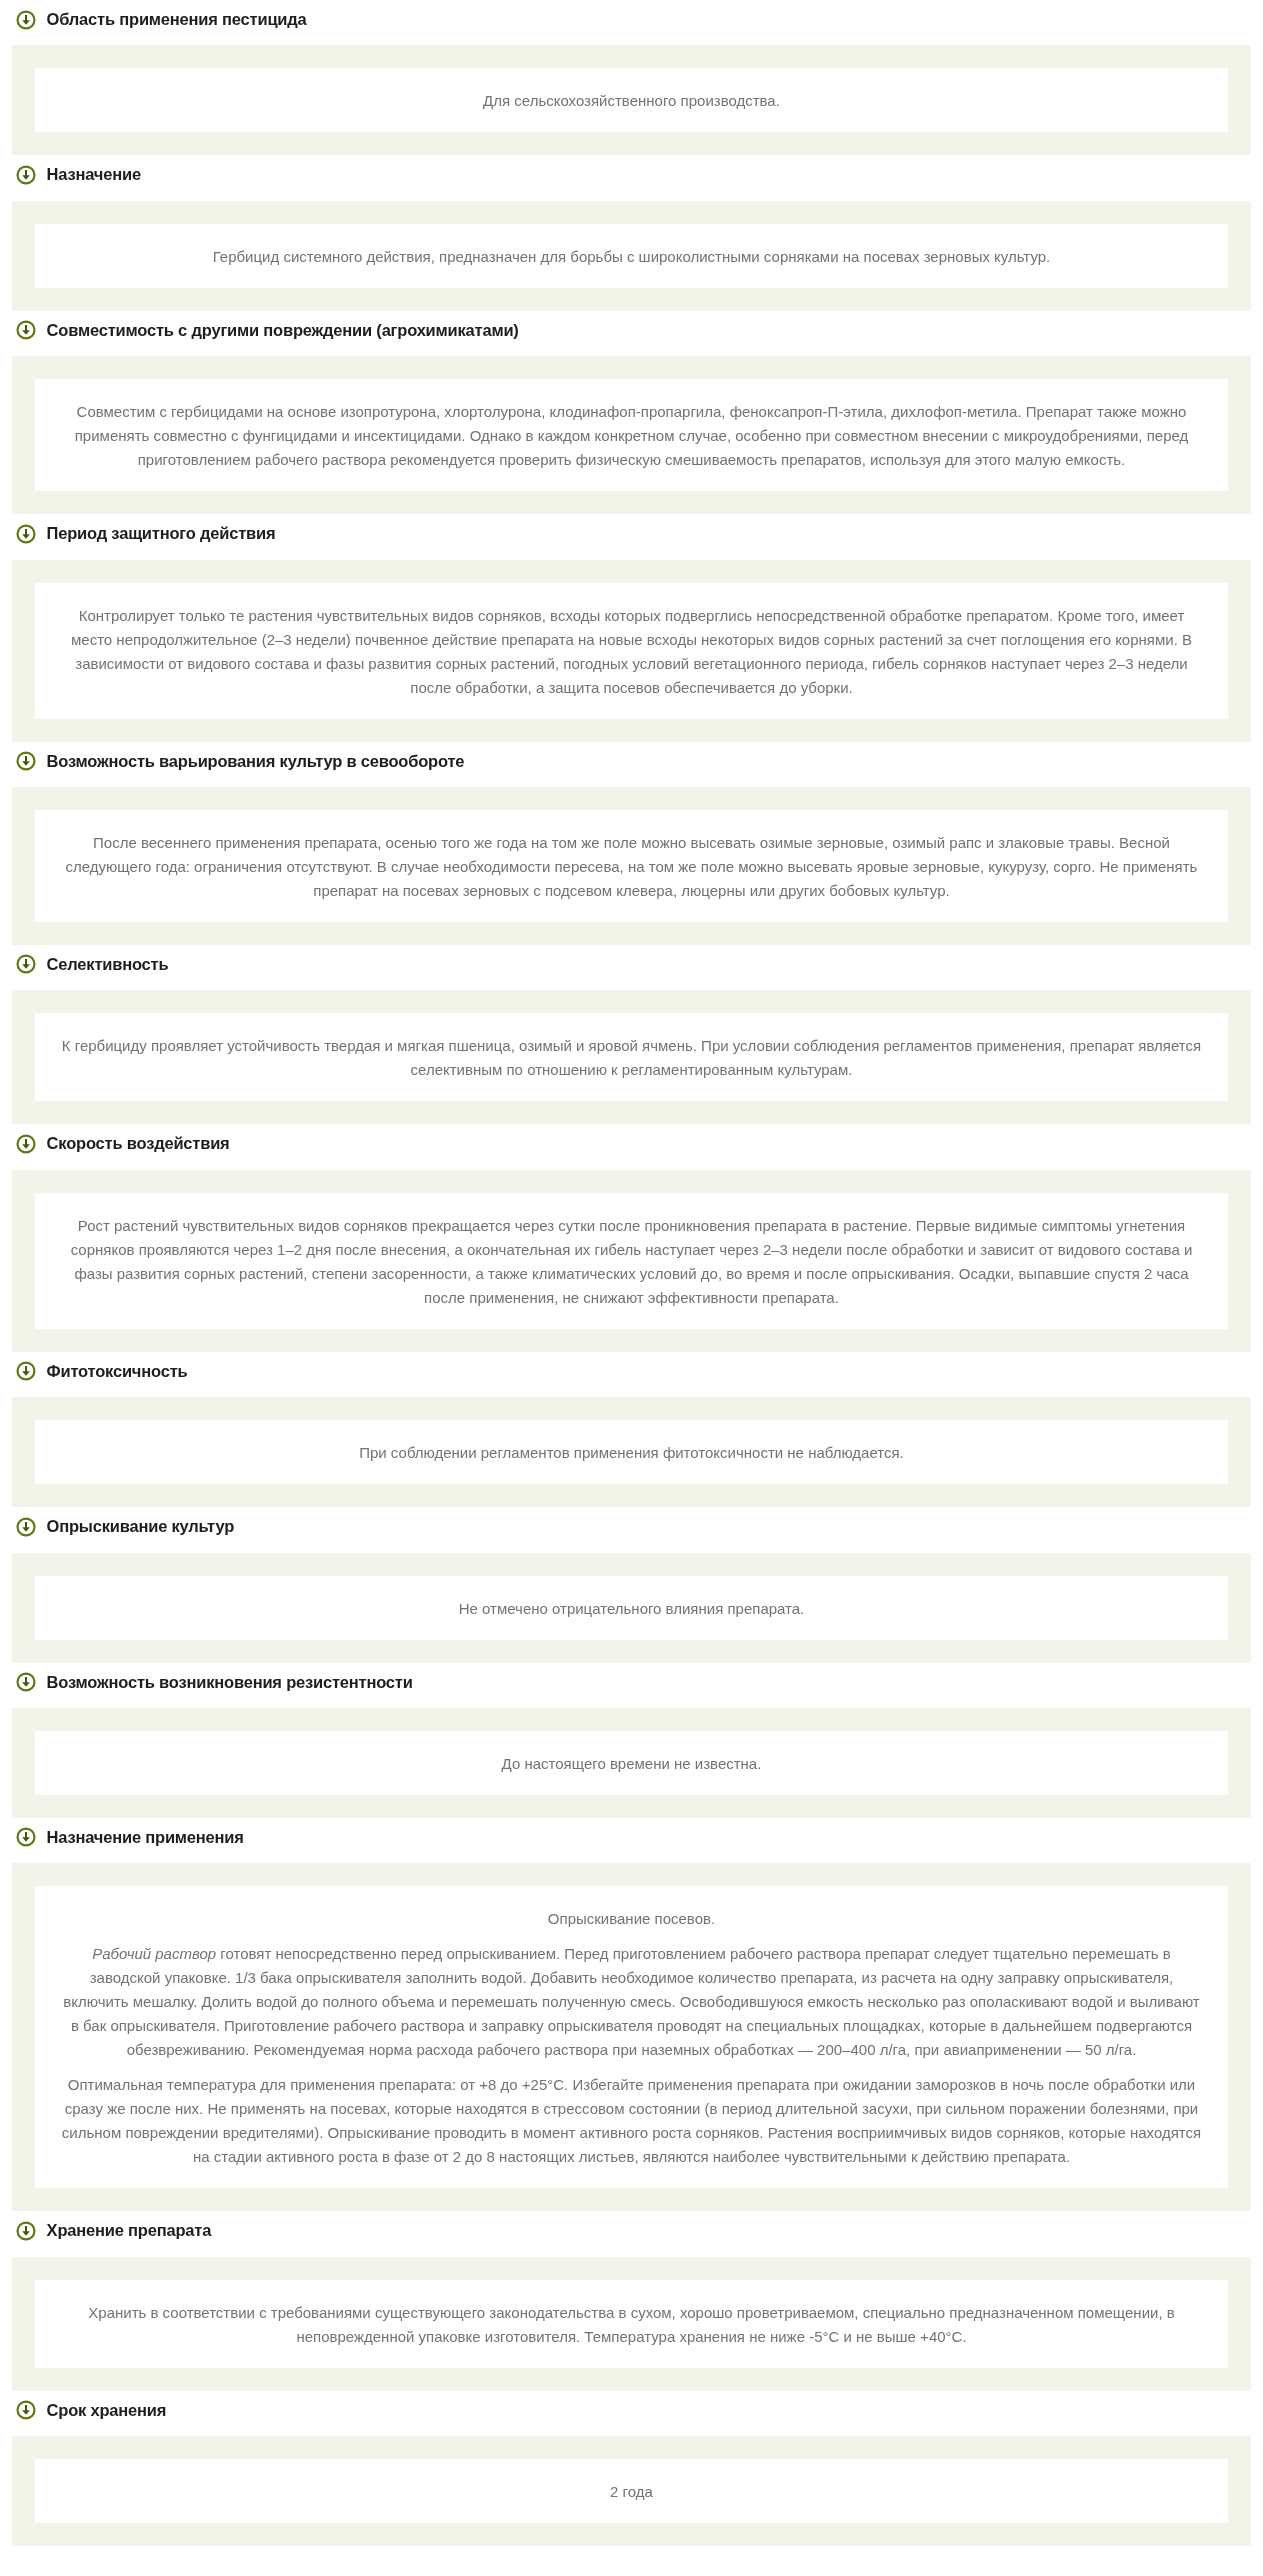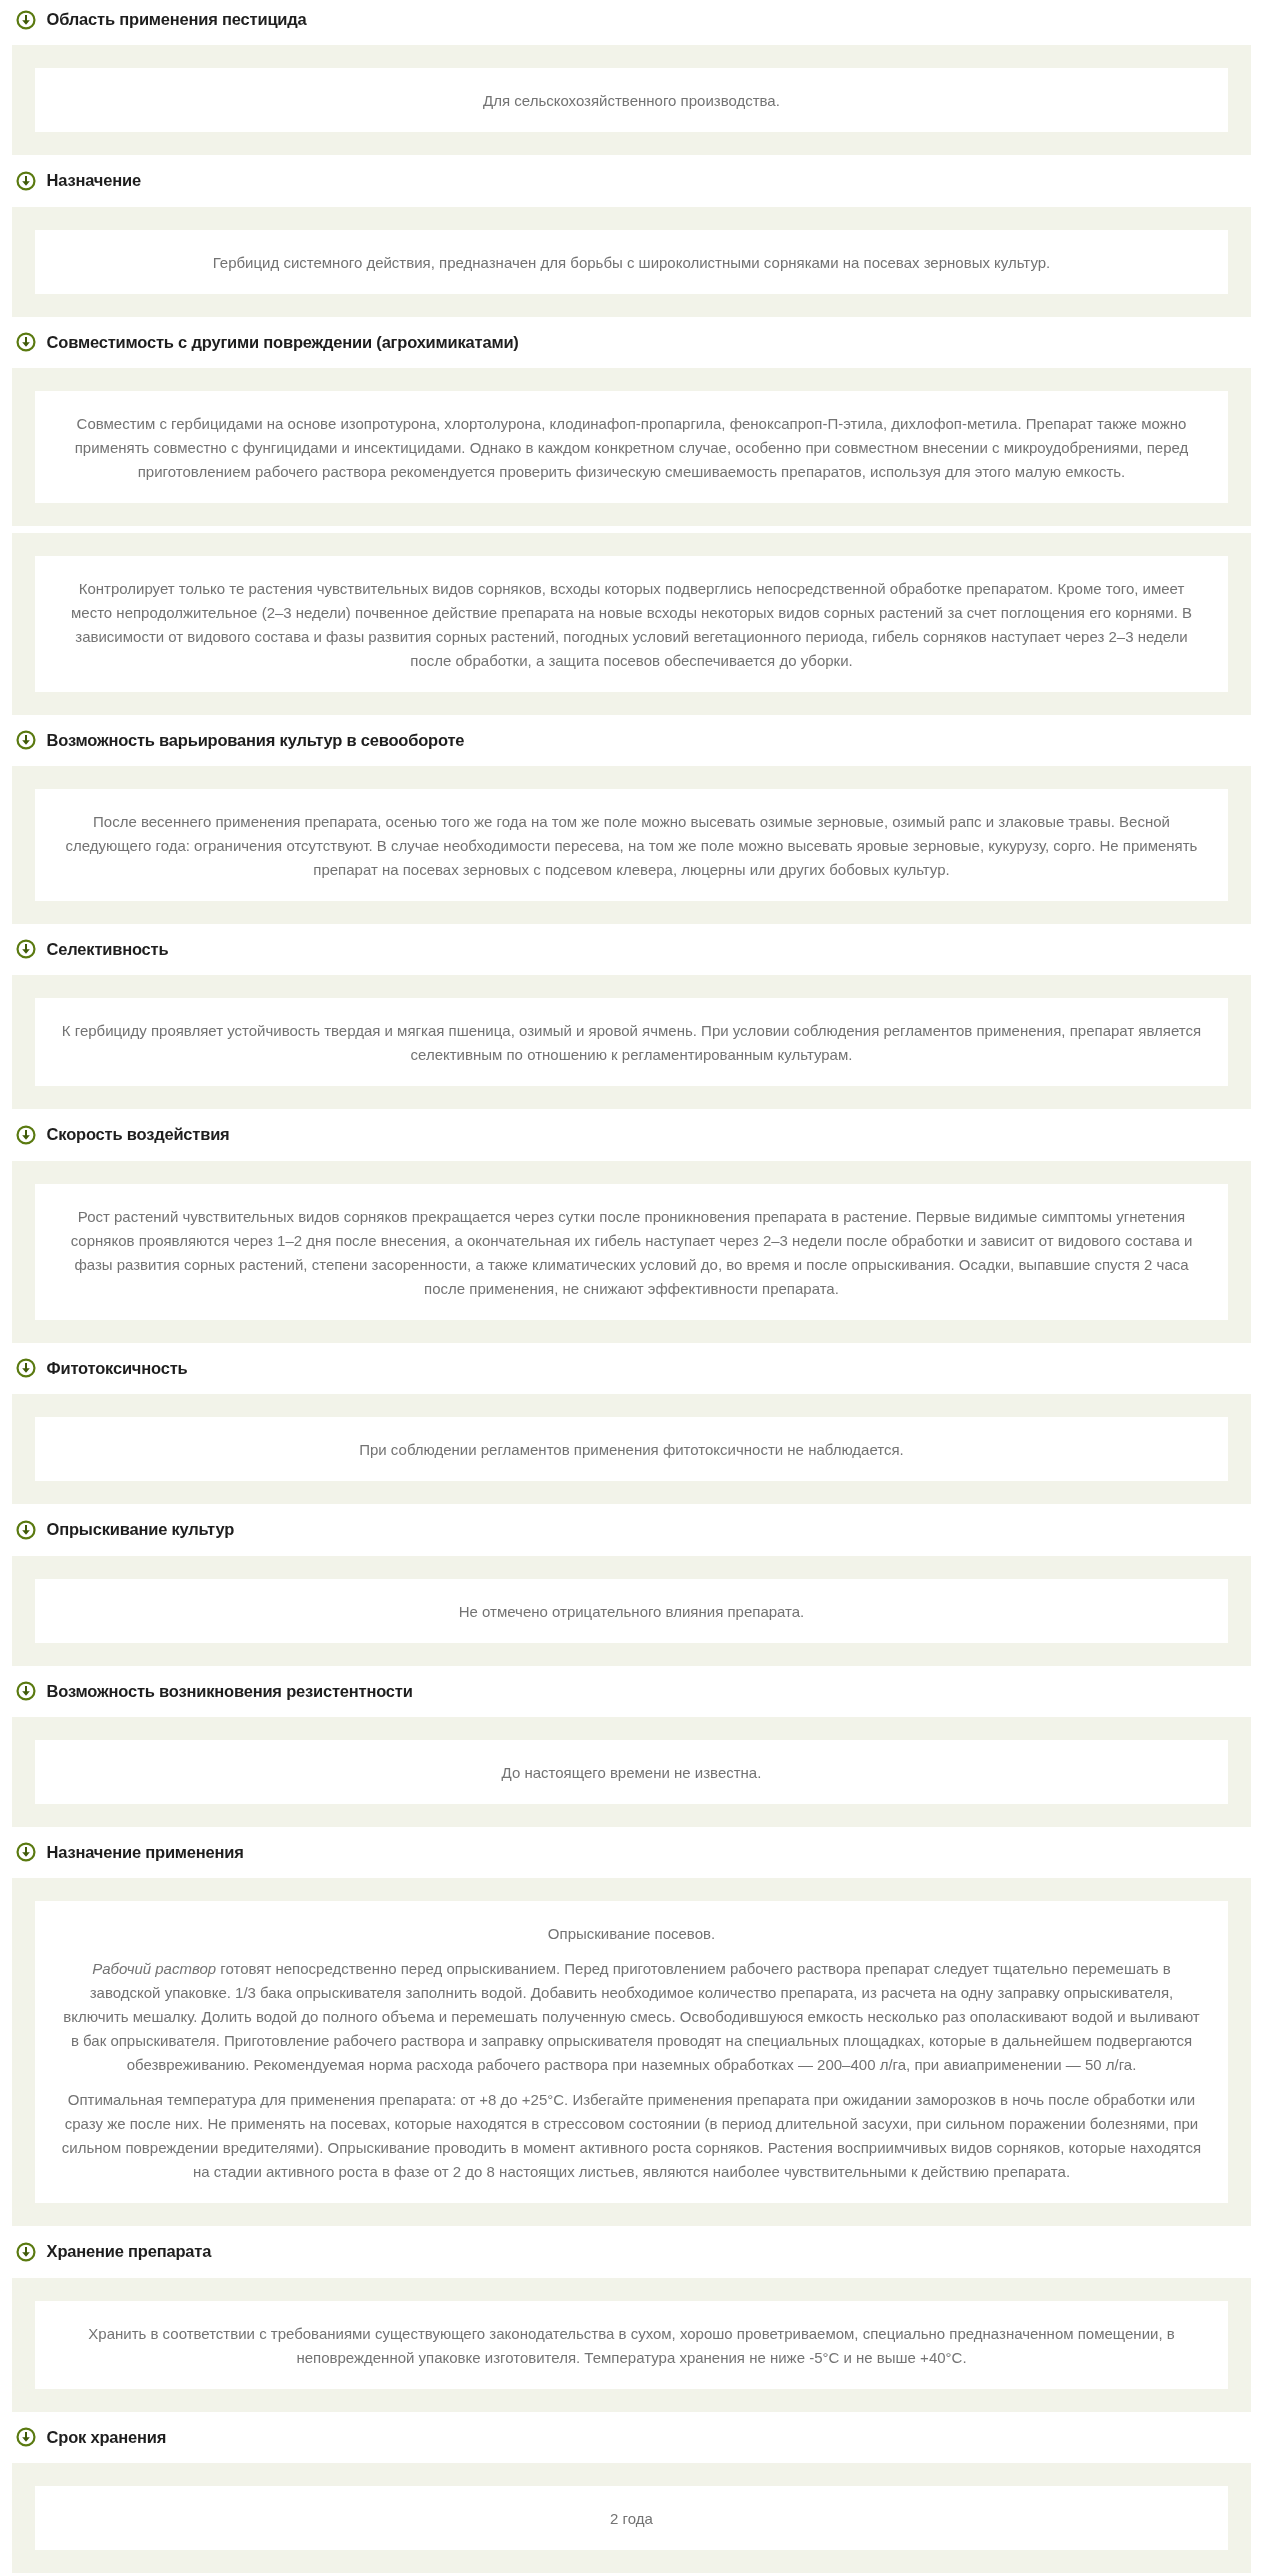--- a/index.html
+++ b/index.html
@@ -38,21 +38,21 @@
     padding: 21px 23px 19px 23px;
   }
   .card p {
     margin: 0;
     font-size: 15px;
     line-height: 24px;
     color: #737373;
   }
   .card p + p { margin-top: 11px; }
   .card em { }
-  .section + .section { margin-top: 6px; }
+  .section + .section { margin-top: 0; }
 </style>
 </head>
 <body>
 
 <div id="sections">
     <div class="section">
     <div class="section-header">
       <span class="toggle-icon">
         <svg width="20" height="20" viewBox="0 0 22 22">
           <circle cx="11" cy="11" r="9.3" fill="none" stroke="#5a7a10" stroke-width="2.4"></circle>
@@ -96,20 +96,30 @@
       </span>
       <span class="section-title">Совместимость с другими повреждении (агрохимикатами)</span>
     </div>
     <div class="panel">
       <div class="card">
           <p>Совместим с гербицидами на основе изопротурона, хлортолурона, клодинафоп-пропаргила, феноксапроп-П-этила, дихлофоп-метила. Препарат также можно применять совместно с фунгицидами и инсектицидами. Однако в каждом конкретном случае, особенно при совместном внесении с микроудобрениями, перед приготовлением рабочего раствора рекомендуется проверить физическую смешиваемость препаратов, используя для этого малую емкость.</p>
         </div>
     </div>
   </div>
     <div class="section">
+    <div class="section-header">
+      <span class="toggle-icon">
+        <svg width="20" height="20" viewBox="0 0 22 22">
+          <circle cx="11" cy="11" r="9.3" fill="none" stroke="#5a7a10" stroke-width="2.4"></circle>
+          <line x1="11" y1="5.5" x2="11" y2="14" stroke="#3f5a08" stroke-width="2.2"></line>
+          <polygon points="6.8,11.2 15.2,11.2 11,16.2" fill="#3f5a08"></polygon>
+        </svg>
+      </span>
+      <span class="section-title">Период защитного действия</span>
+    </div>
     <div class="panel">
       <div class="card">
           <p>Контролирует только те растения чувствительных видов сорняков, всходы которых подверглись непосредственной обработке препаратом. Кроме того, имеет место непродолжительное (2–3 недели) почвенное действие препарата на новые всходы некоторых видов сорных растений за счет поглощения его корнями. В зависимости от видового состава и фазы развития сорных растений, погодных условий вегетационного периода, гибель сорняков наступает через 2–3 недели после обработки, а защита посевов обеспечивается до уборки.</p>
         </div>
     </div>
   </div>
     <div class="section">
     <div class="section-header">
       <span class="toggle-icon">
         <svg width="20" height="20" viewBox="0 0 22 22">

